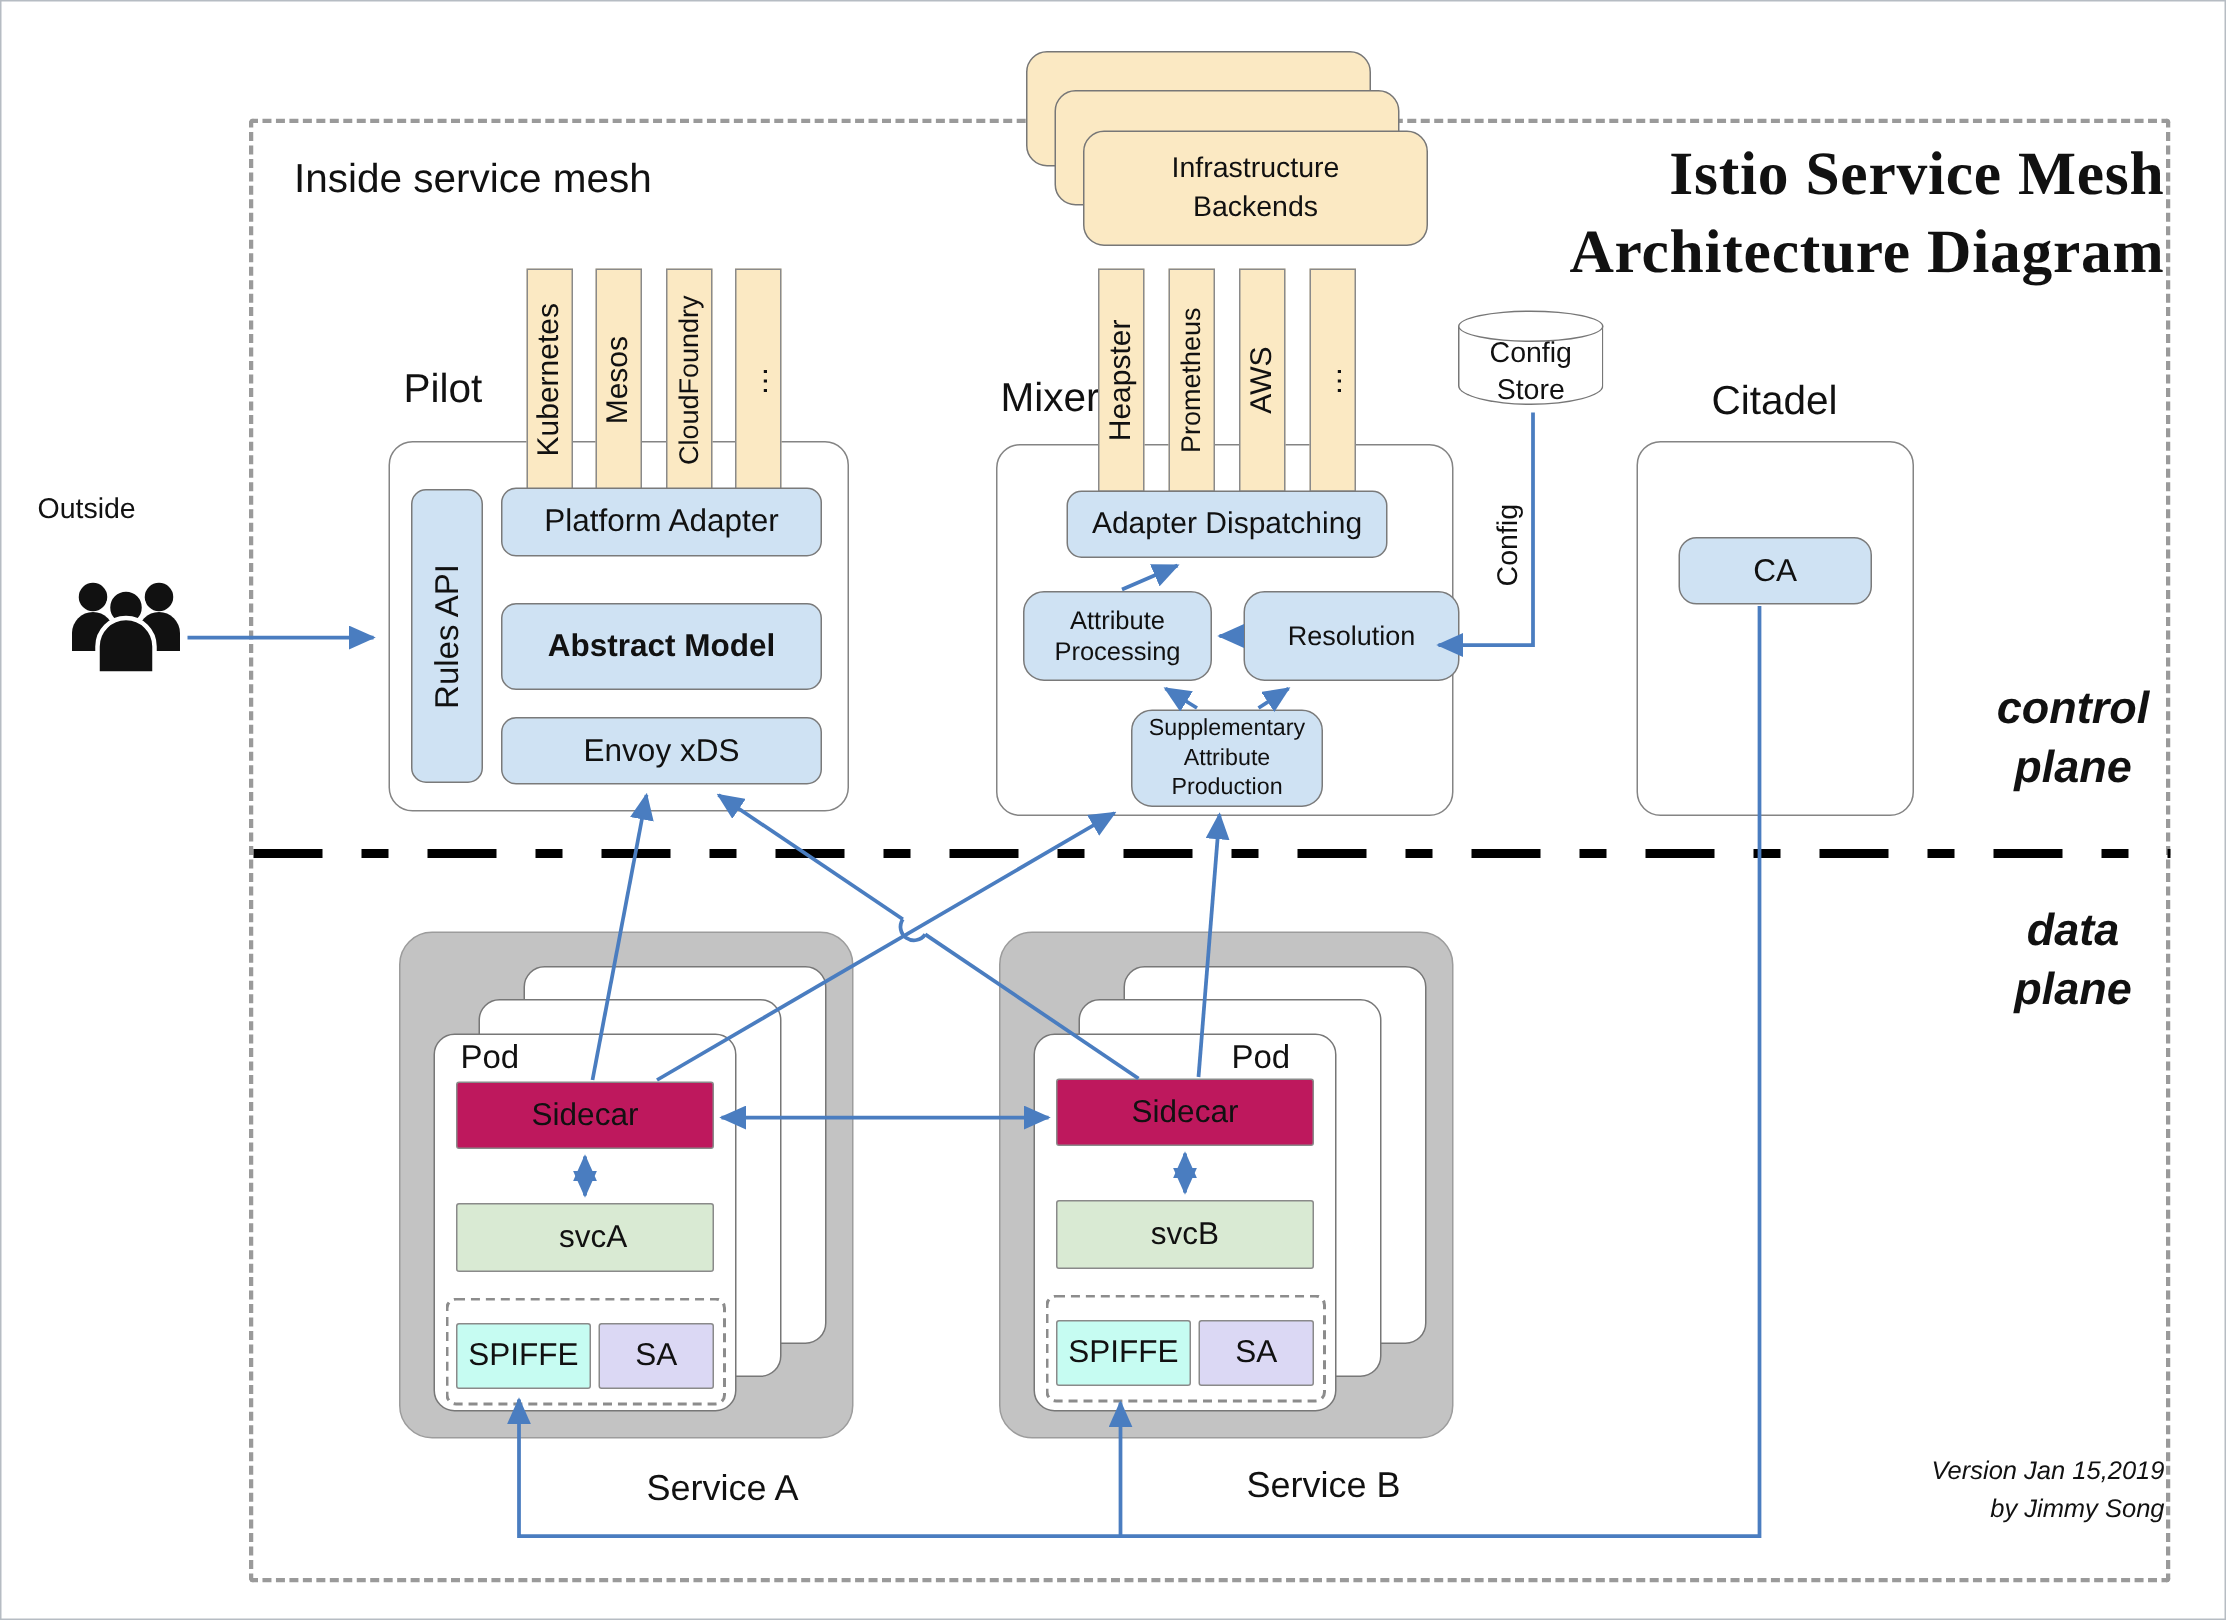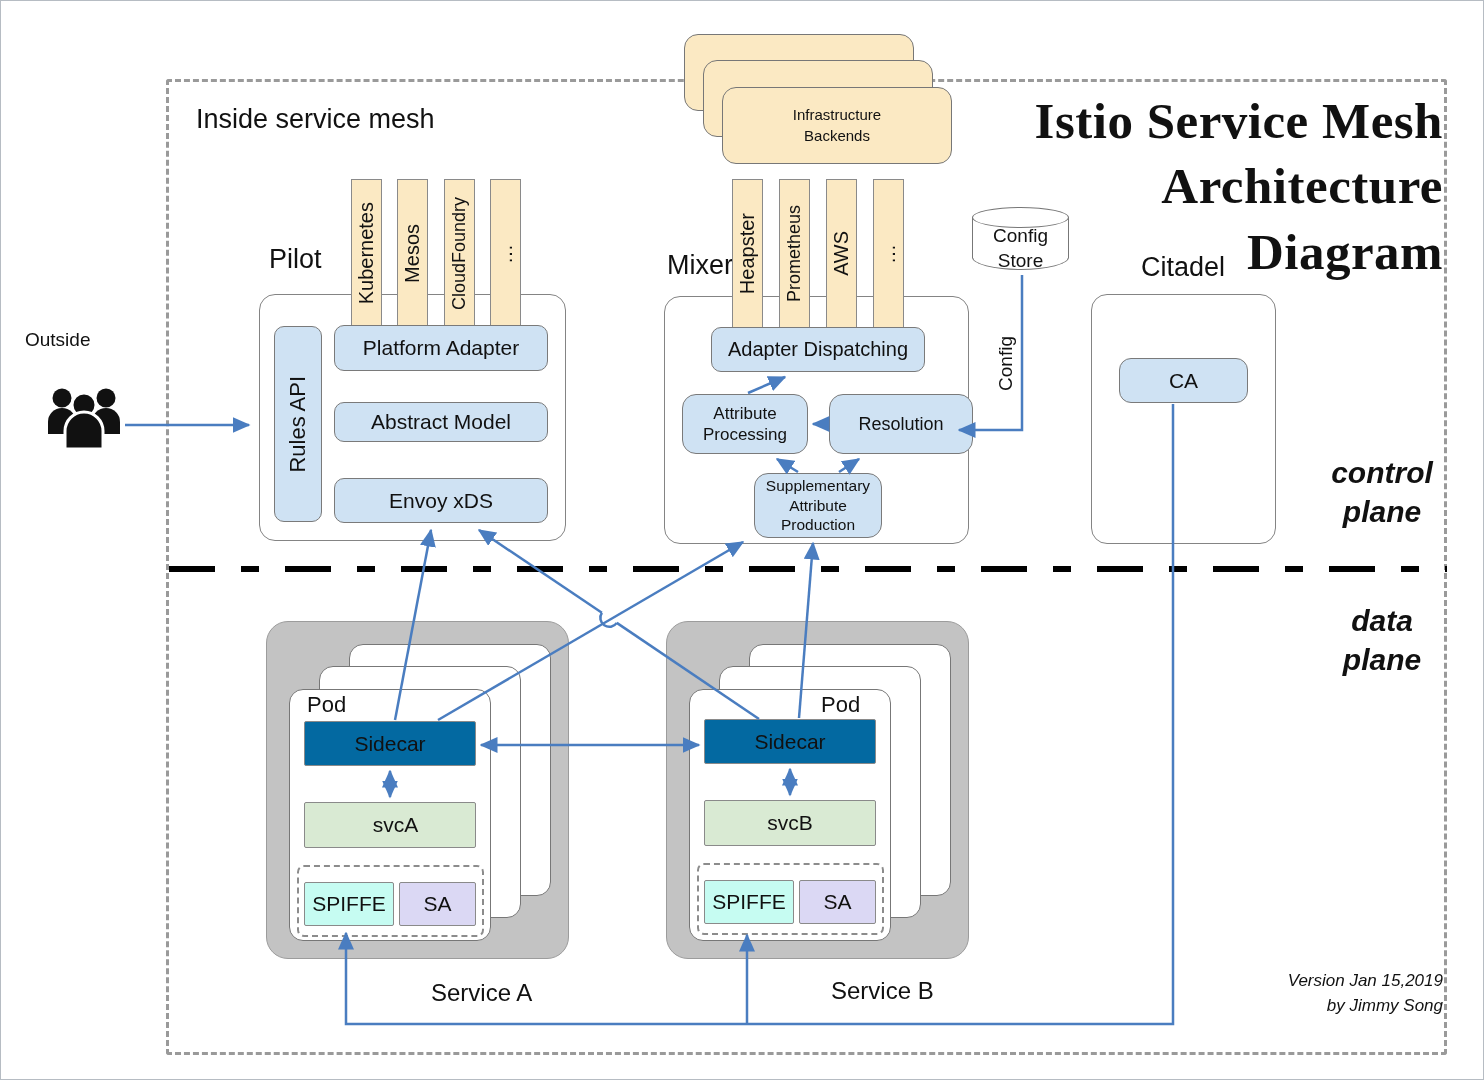--- a/index.html
+++ b/index.html
@@ -3,42 +3,42 @@
 <meta charset="utf-8">
 <style>
   html,body{margin:0;padding:0;background:#fff;}
   #stage{position:relative;width:1484px;height:1080px;background:#fff;border:1px solid #b6bcc3;box-sizing:border-box;
          font-family:"Liberation Sans",sans-serif;color:#111;overflow:hidden;}
   .abs{position:absolute;box-sizing:border-box;}
   .preline{white-space:pre-line;}
   
   .mesh{border:3px dashed #9a9a9a;border-radius:3px;background:transparent;}
   
-  .title{font-family:"Liberation Serif",serif;font-weight:700;font-size:51px;line-height:1.28;text-align:right;letter-spacing:.5px;}
+  .title{font-family:"Liberation Serif",serif;font-weight:700;font-size:41px;line-height:1.28;text-align:right;letter-spacing:.5px;}
   .sectionLabel{font-size:27px;}
   .outsideLabel{font-size:19px;}
   
   .card{width:230px;height:77px;background:#fbe9c3;border:1.5px solid #777;border-radius:14px;}
-  .card-text{display:flex;align-items:center;justify-content:center;text-align:center;font-size:15px;line-height:1.35;}
+  .card-text{display:flex;align-items:center;justify-content:center;text-align:center;font-size:19px;line-height:1.35;}
   .bar{top:178px;width:31px;height:149px;background:#fbe9c3;border:1px solid #8a8a8a;display:flex;align-items:center;justify-content:center;}
   .vtext{writing-mode:vertical-rl;transform:rotate(180deg);font-size:20px;white-space:nowrap;}
   
   .bigbox{background:#fff;border:1.5px solid #848484;border-radius:16px;}
   .blue{background:#cfe2f3;border:1.2px solid #7a7a7a;border-radius:10px;display:flex;align-items:center;justify-content:center;font-size:21px;}
   .blue.small{border-radius:14px;text-align:center;line-height:1.25;}
   .cylbody{background:#fff;border:1.5px solid #777;border-top:none;border-radius:0 0 49px 49px / 0 0 13px 13px;}
   .cyltop{background:#fff;border:1.5px solid #777;border-radius:50%;}
   .cyltext{text-align:center;font-size:19px;line-height:1.3;}
   .planeLabel{font-weight:700;font-style:italic;font-size:30px;line-height:1.3;text-align:center;}
   
   .svcbox{background:#c3c3c3;border:1px solid #9c9c9c;border-radius:22px;}
   .pod{width:202px;height:252px;background:#fff;border:1.3px solid #777;border-radius:14px;}
   .podLabel{font-size:22px;}
   .cell{border:1px solid #8a8a8a;border-radius:2px;display:flex;align-items:center;justify-content:center;font-size:21px;}
-  .sidecar{background:#0369a1;}
+  .sidecar{background:#be185d;}
   .svc{background:#d9ead3;}
   .spiffe{background:#c6fcf2;}
   .sa{background:#dbd8f4;}
   .idbox{border:2px dashed #8c8c8c;border-radius:7px;background:transparent;}
   .svcLabel{font-size:24px;text-align:left;}
   .footer{font-style:italic;font-size:17px;line-height:1.45;text-align:right;}
   svg.layer{position:absolute;left:0;top:0;pointer-events:none;}
 </style>
 </head>
 <body>
@@ -69,21 +69,21 @@
   <div class="abs bar" style="left:443px;">
       <span class="vtext" style="font-size:18px;">CloudFoundry</span>
     </div>
   <div class="abs bar" style="left:489px;">
       <span class="vtext">…</span>
     </div>
   <div class="abs blue" style="left:273px;top:325px;width:48px;height:196px;">
       <span class="vtext" style="font-size:22px;">Rules API</span>
     </div>
   <div class="abs blue" style="left:333px;top:324px;width:214px;height:46px;">Platform Adapter</div>
-  <div class="abs blue" style="left:333px;top:401px;width:214px;height:40px;">Abstract Model</div>
+  <div class="abs blue" style="left:333px;top:401px;width:214px;height:58px;font-weight:bold;">Abstract Model</div>
   <div class="abs blue" style="left:333px;top:477px;width:214px;height:45px;">Envoy xDS</div>
 
   <div class="abs sectionLabel" style="left:666px;top:249px;">Mixer</div>
   <div class="abs bigbox" style="left:663px;top:295px;width:305px;height:248px;"></div>
   <div class="abs bar" style="left:731px;">
       <span class="vtext">Heapster</span>
     </div>
   <div class="abs bar" style="left:778px;">
       <span class="vtext" style="font-size:18px;">Prometheus</span>
     </div>

